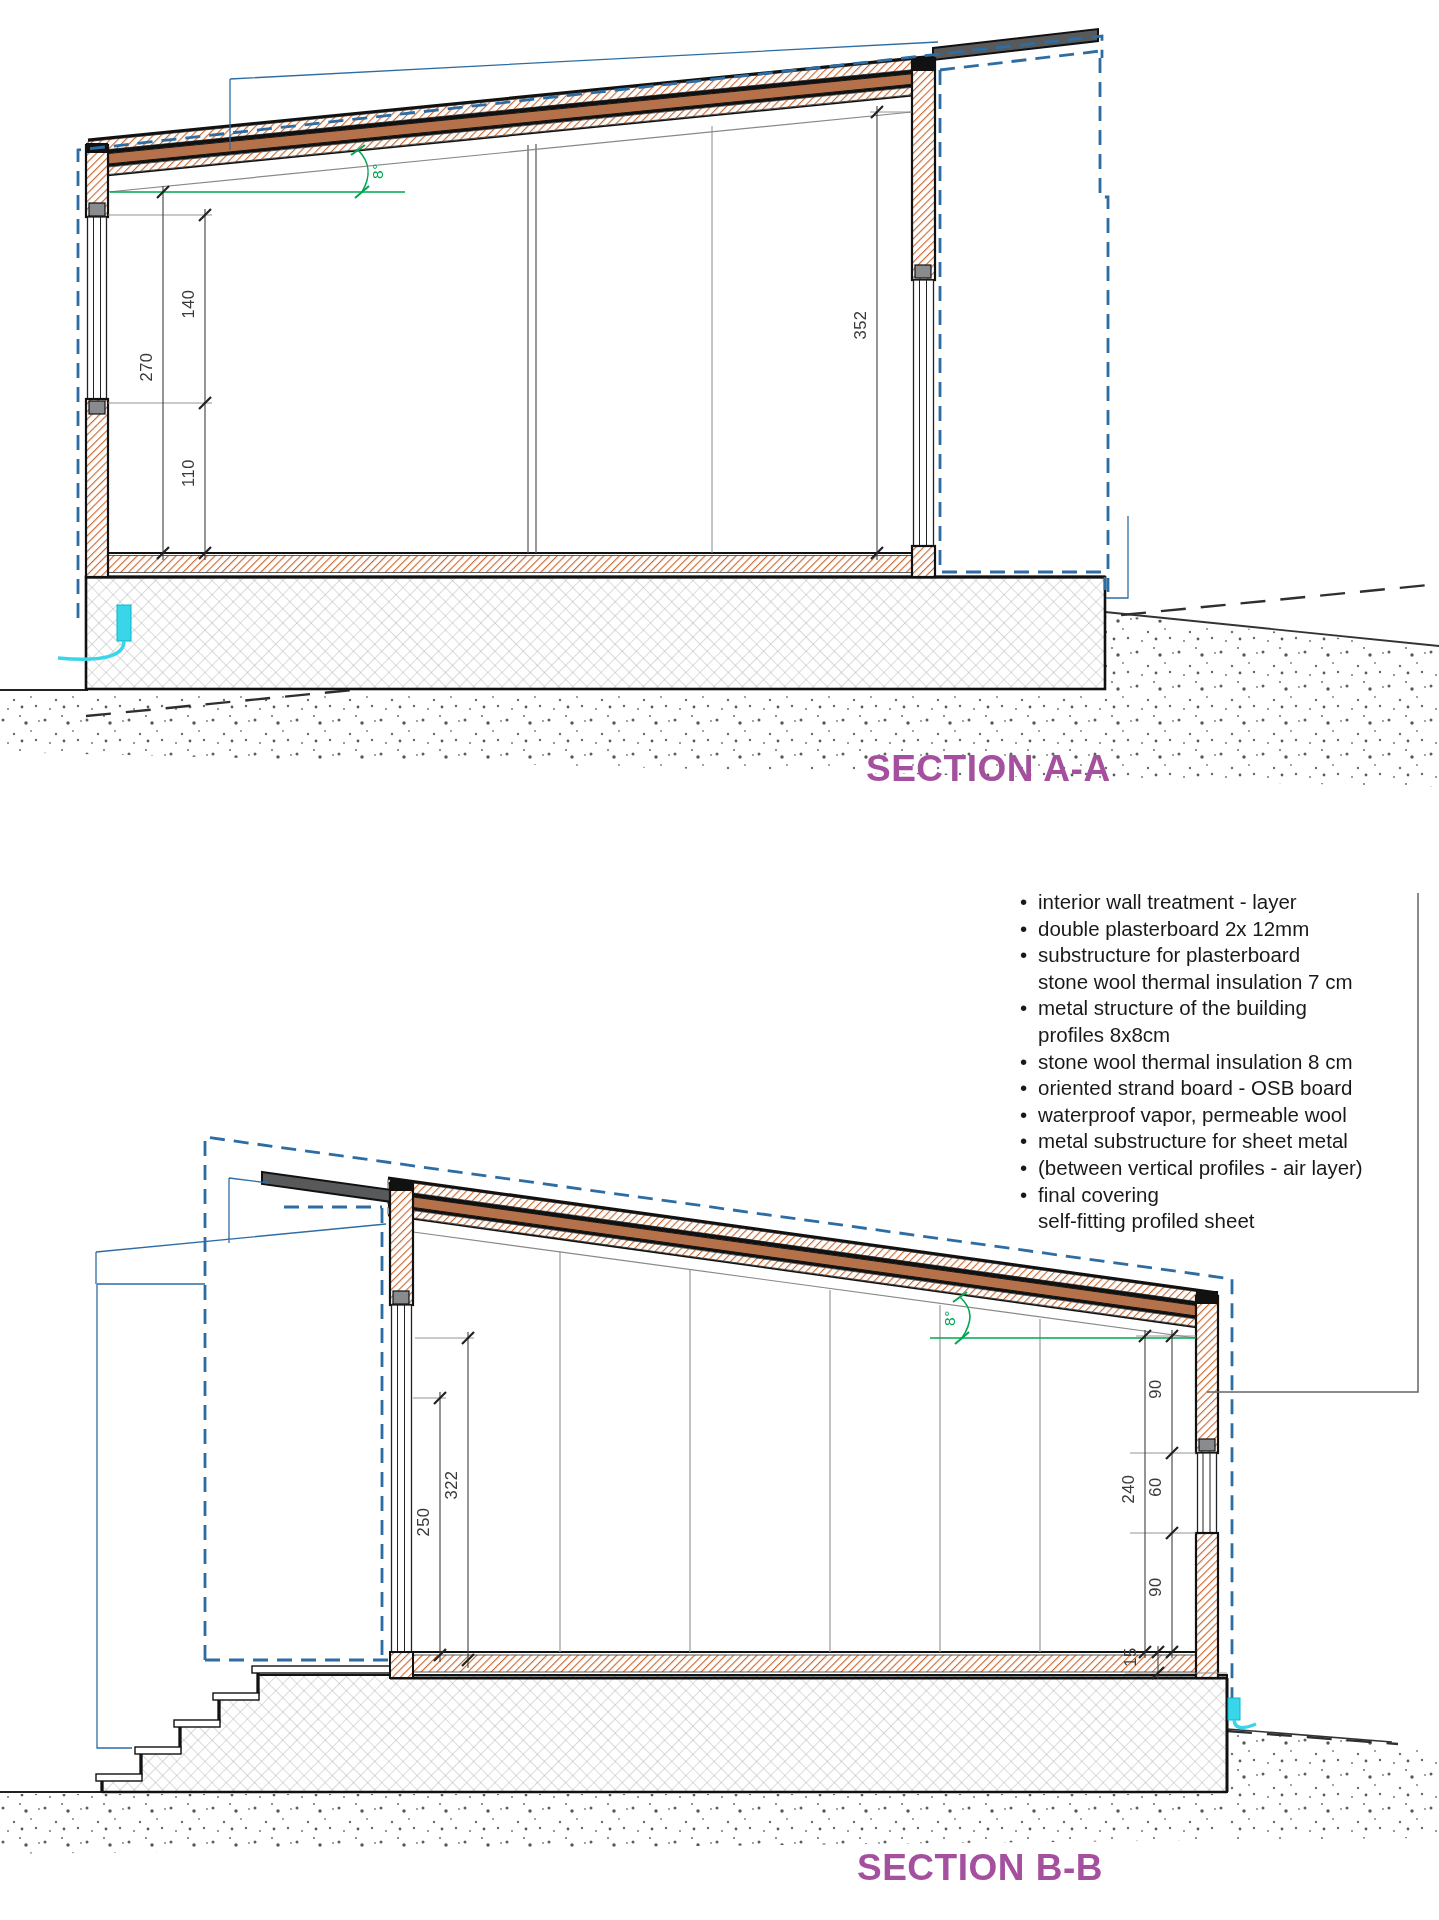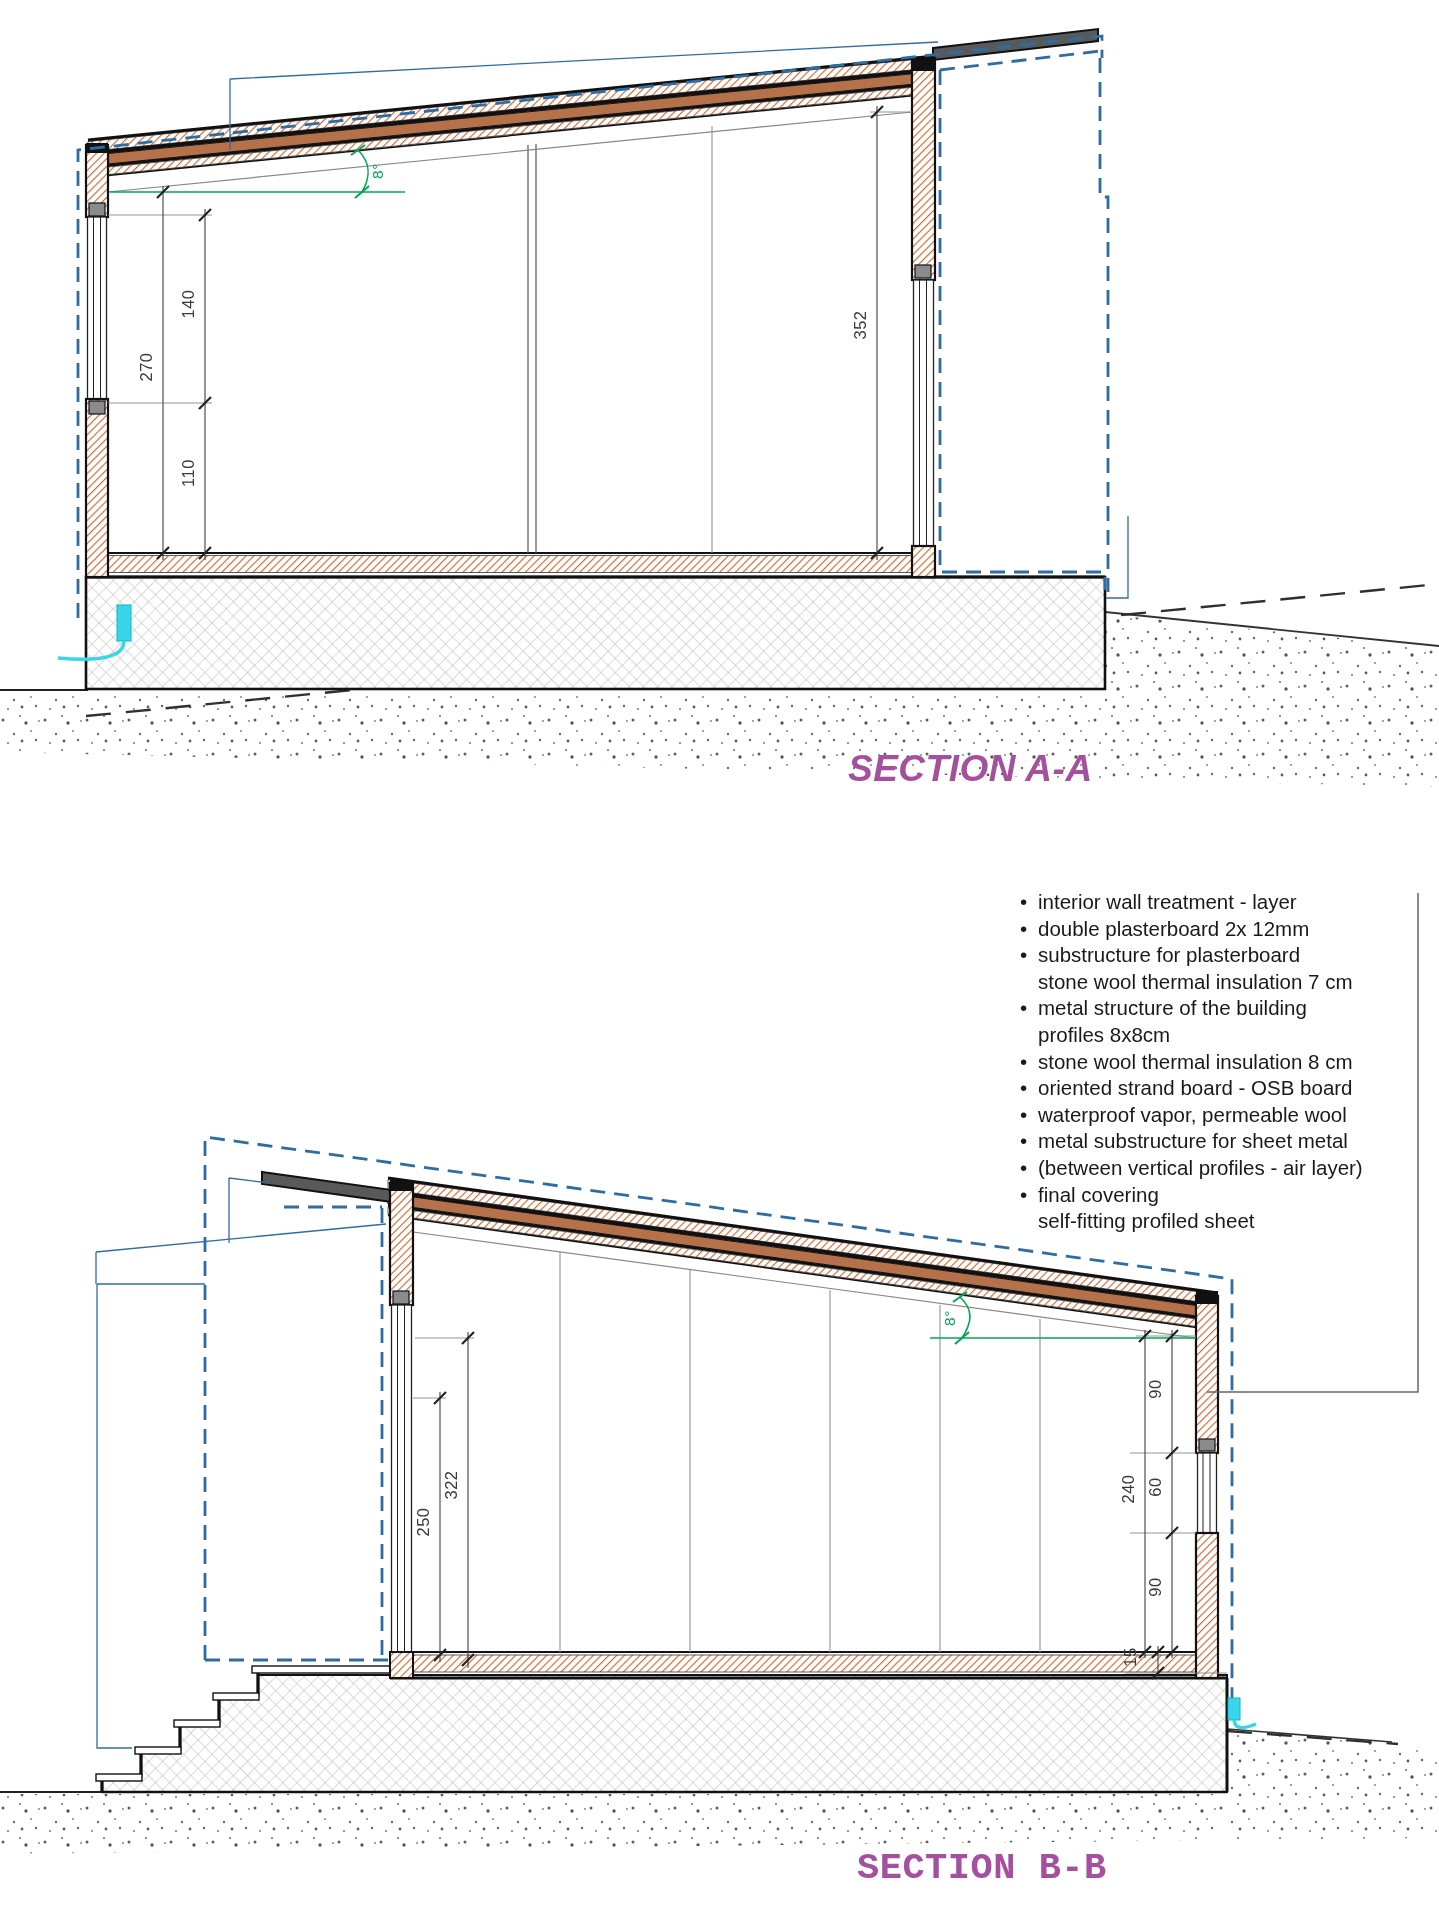--- a/index.html
+++ b/index.html
@@ -1,20 +1,20 @@
 <!DOCTYPE html>
 <html><head>
 <meta charset="utf-8">
 <style>
   html,body{margin:0;padding:0;background:#fff;}
   body{width:1439px;height:1920px;position:relative;font-family:"Liberation Sans",sans-serif;overflow:hidden;}
   #sheet{position:absolute;left:0;top:0;}
   .title{position:absolute;font-weight:bold;font-size:37px;letter-spacing:.5px;color:#a5509e;white-space:nowrap;}
-  #title-a{left:848px;top:748px;font-style:italic;}
-  #title-b{left:857px;top:1847px;font-family:Liberation Mono, monospace;}
+  #title-a{left:866px;top:748px;}
+  #title-b{left:857px;top:1847px;}
   #materials{position:absolute;left:1020px;top:889px;width:412px;font-size:20.5px;line-height:26.6px;color:#191919;}
   #materials .row{display:flex;}
   #materials .b{width:18px;flex:0 0 18px;text-align:left;}
   svg text{font-family:"Liberation Sans",sans-serif;fill:#3a3a3a;font-size:16.5px;letter-spacing:.5px;}
   svg text.slope{fill:#00a651;font-size:15.5px;}
 </style>
 </head>
 <body>
 
 <svg id="sheet" width="1439" height="1920" viewBox="0 0 1439 1920">

